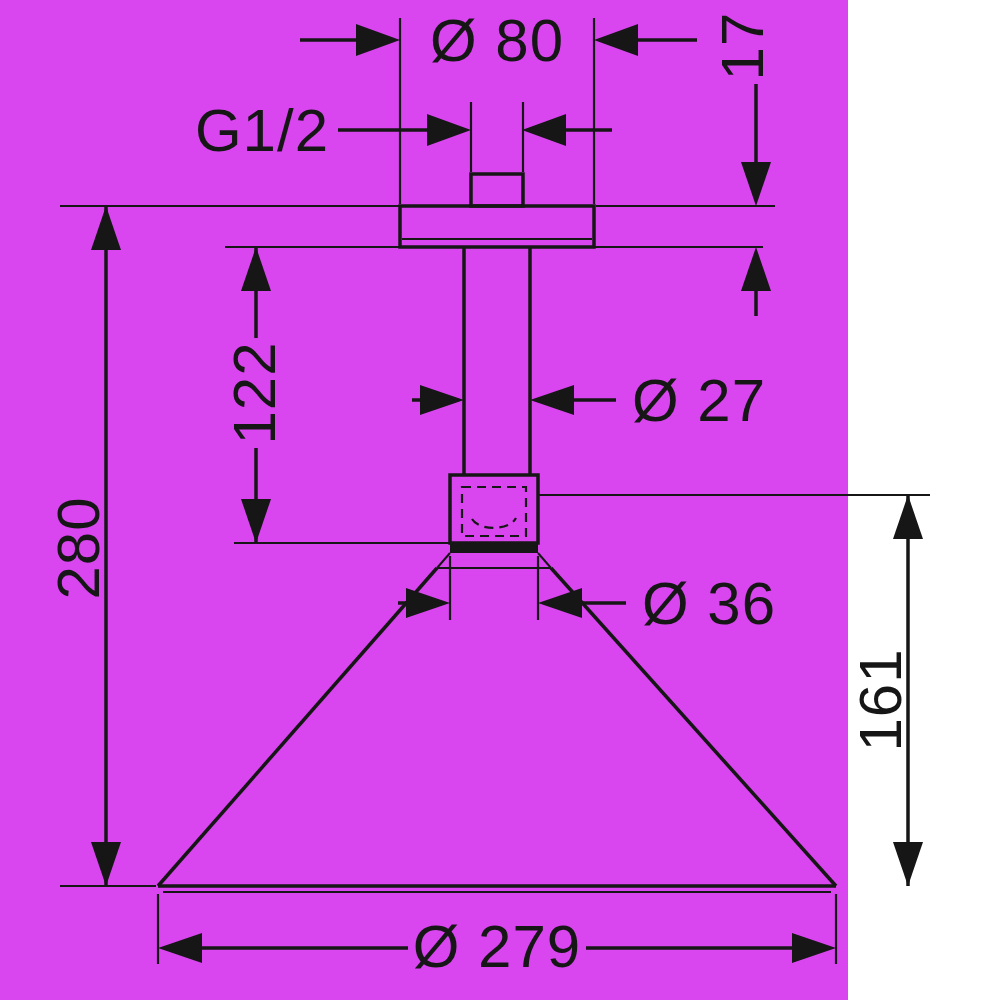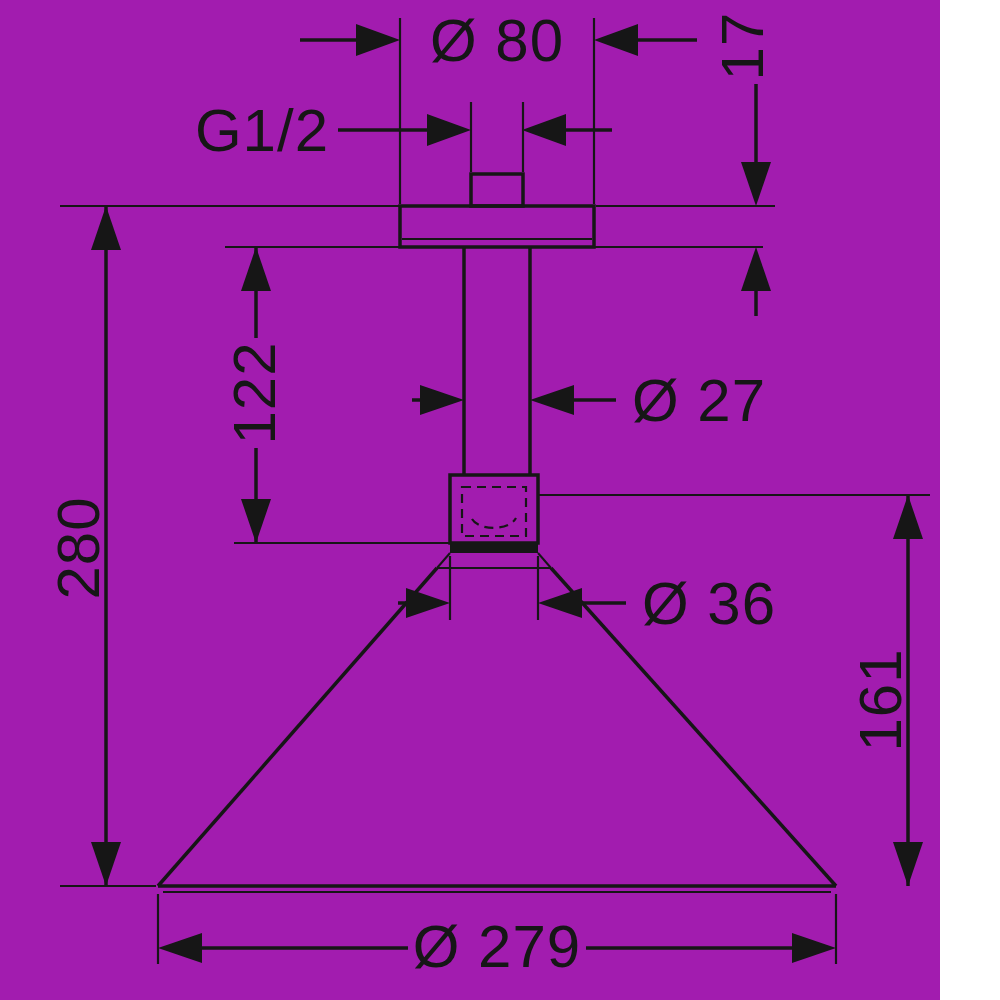--- a/index.html
+++ b/index.html
@@ -4,24 +4,24 @@
 <style>
   html, body {
     margin: 0;
     padding: 0;
     width: 1000px;
     height: 1000px;
     background: #ffffff;
     font-family: "Liberation Sans", sans-serif;
   }
   .drawing-wrap {
-    width: 940px;
+    width: 848px;
     height: 1000px;
     position: relative;
-    background: #a21caf;
+    background: #d946ef;
   }
   svg { display: block; }
   svg text {
     font-family: "Liberation Sans", "DejaVu Sans", sans-serif;
     font-size: 60px;
     fill: #161616;
     letter-spacing: 1px;
   }
   .obj  { stroke: #161616; stroke-width: 3.5; fill: none; stroke-linecap: butt; }
   .obj-thin { stroke: #161616; stroke-width: 2; fill: none; }

